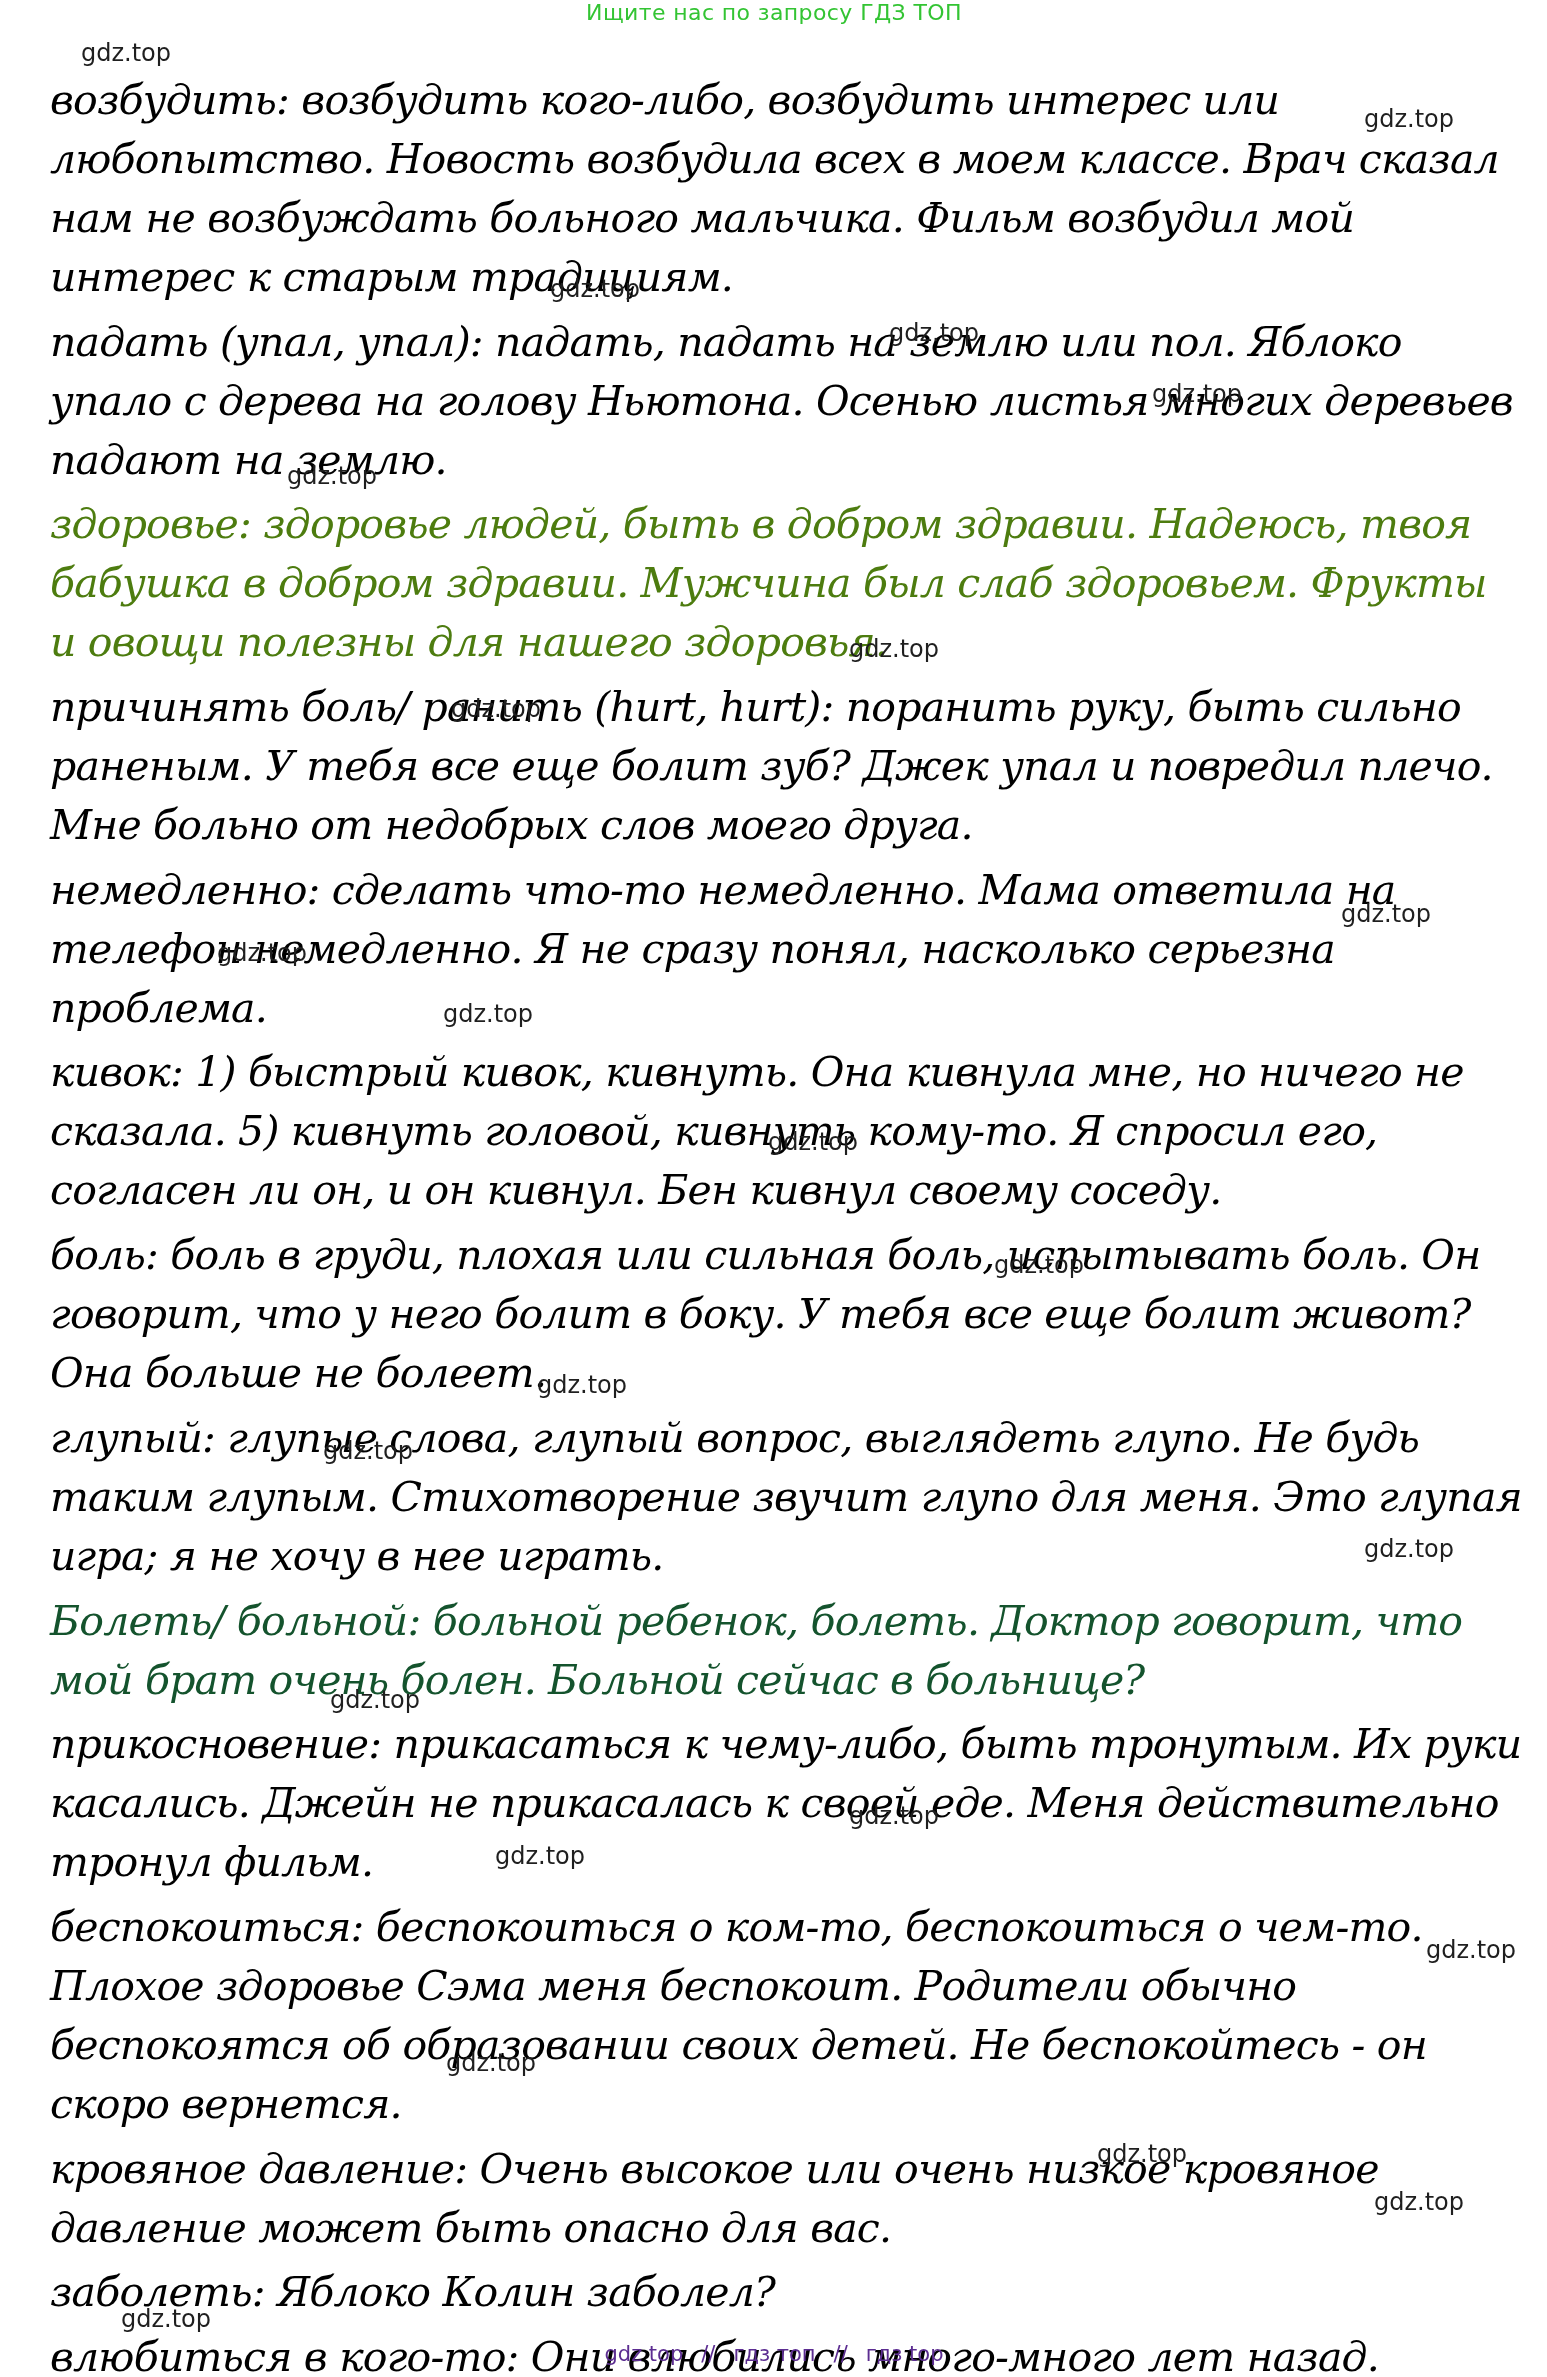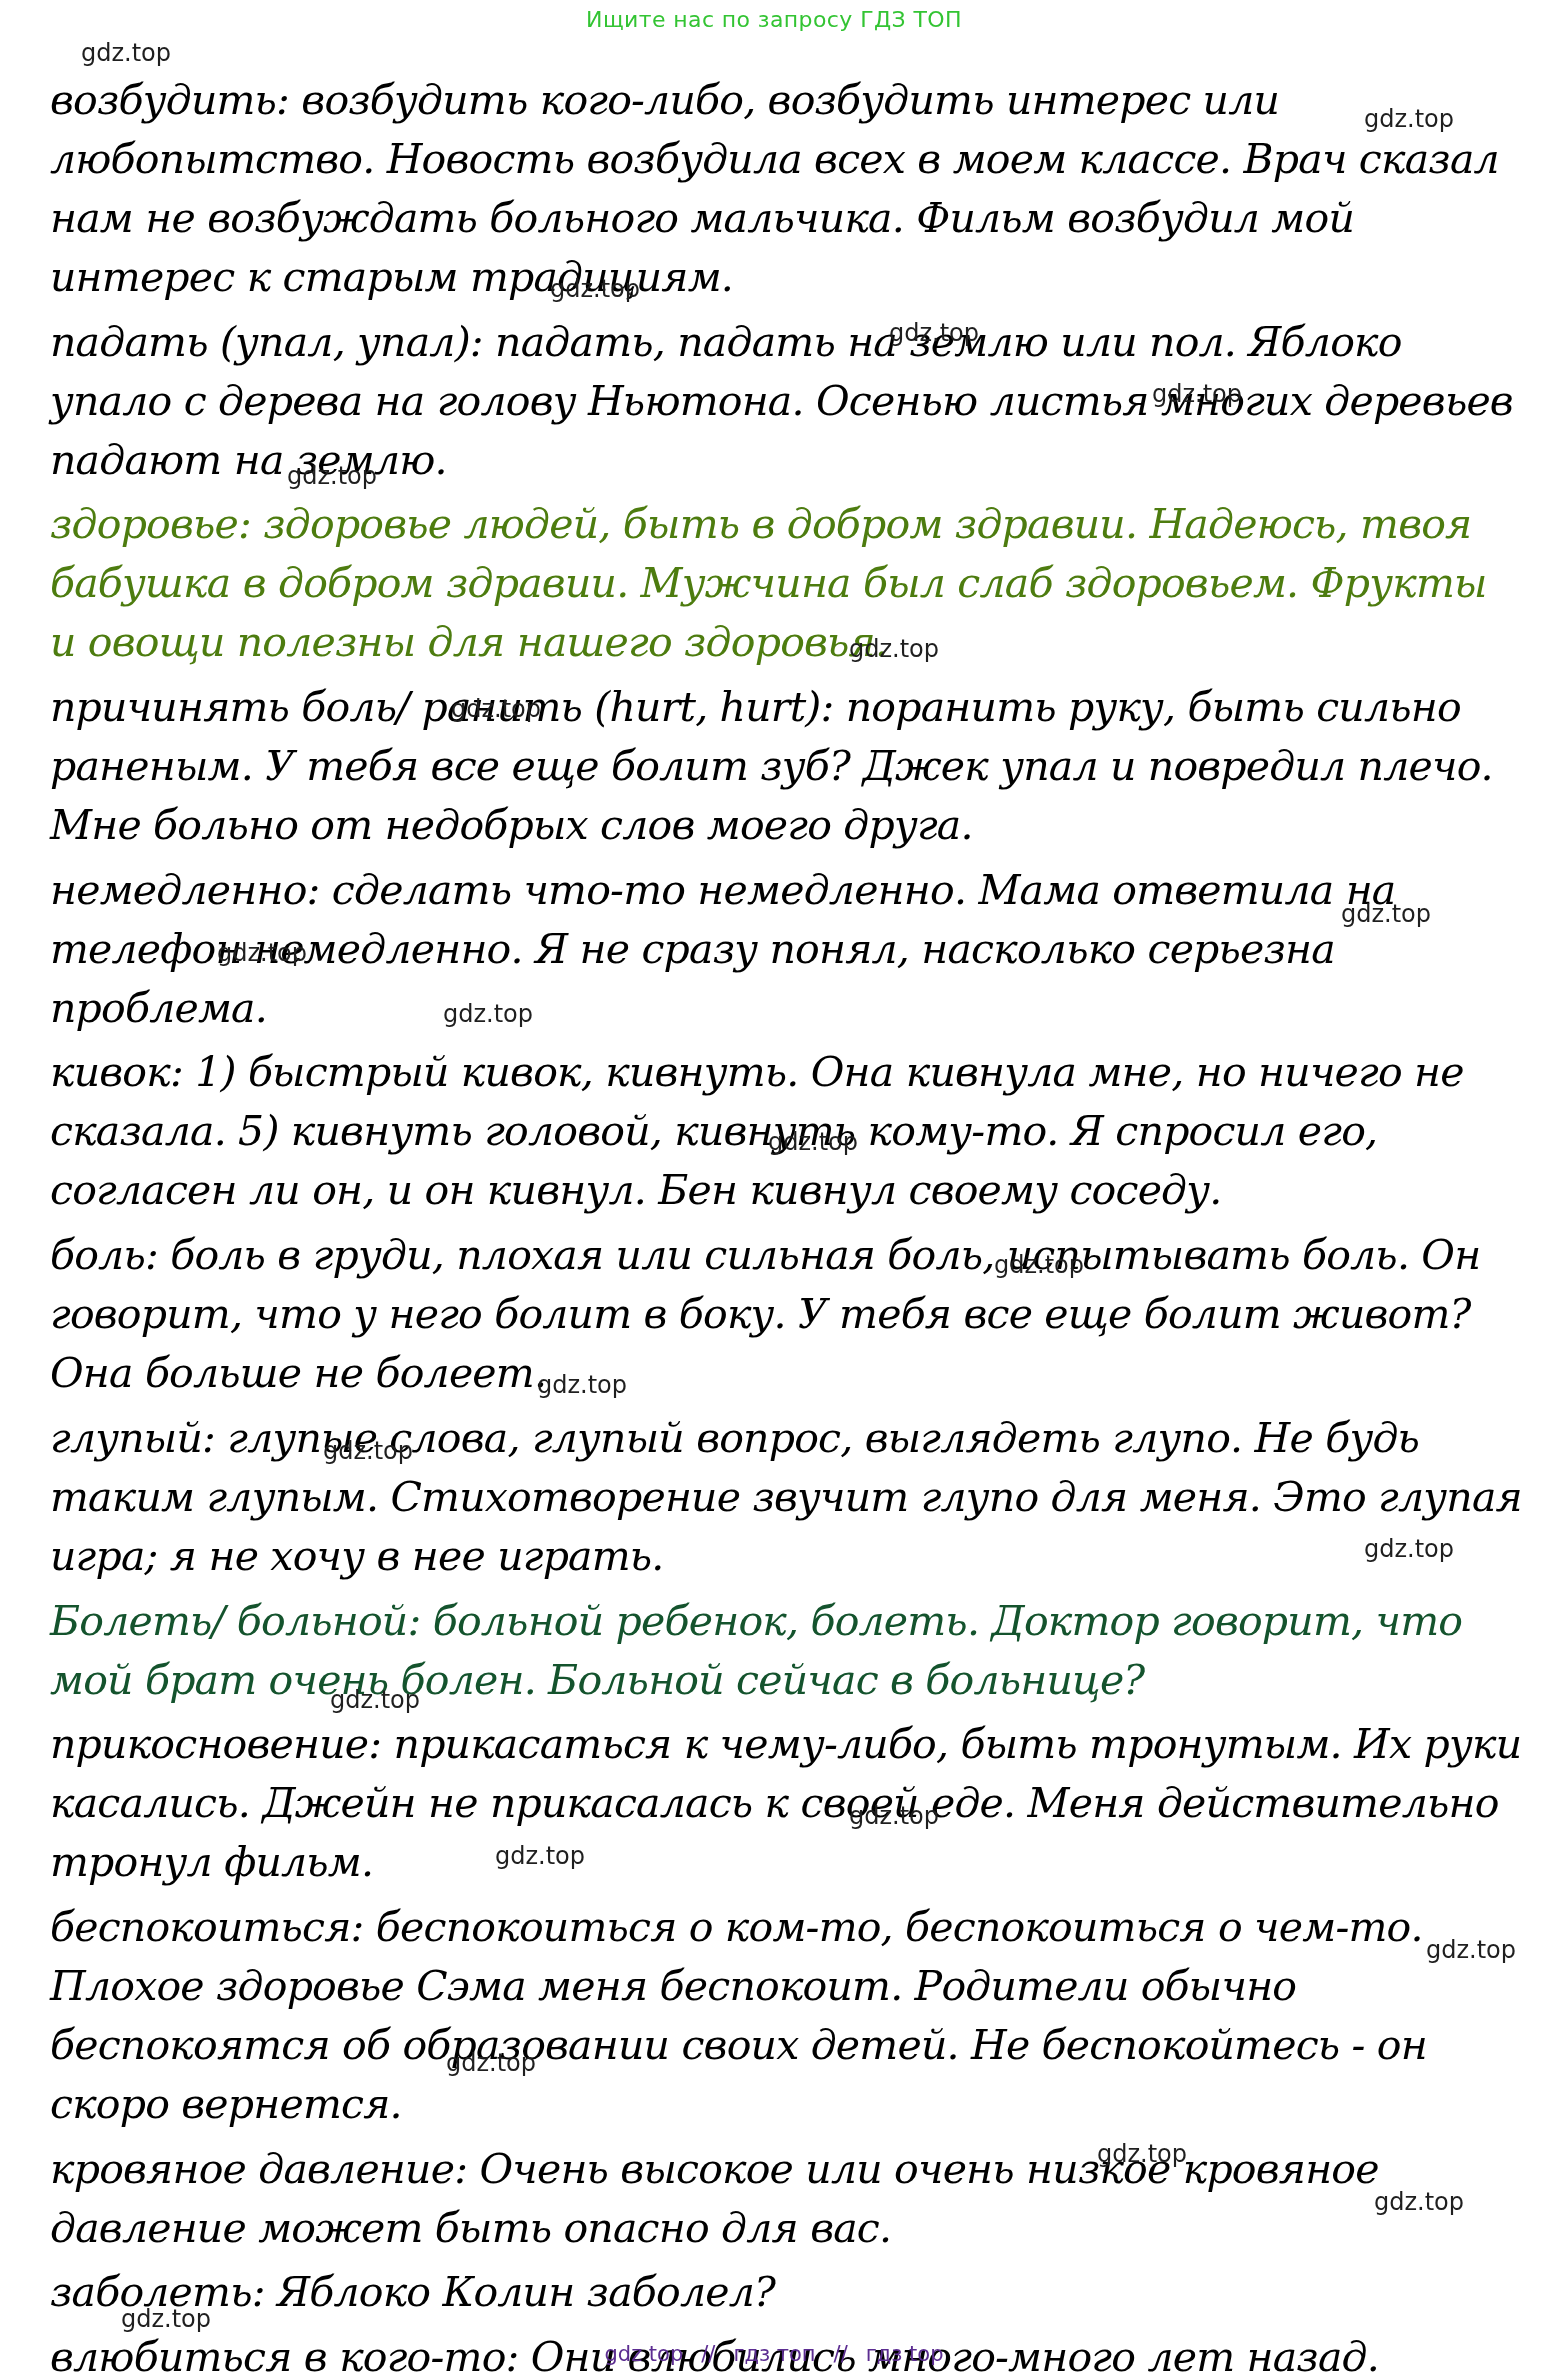--- a/index.html
+++ b/index.html
@@ -9,21 +9,21 @@
   body {
     width: 1548px;
     height: 2377px;
     background: #ffffff;
     position: relative;
     overflow: hidden;
     font-family: "DejaVu Serif", serif;
   }
   .promo {
     position: absolute;
-    top: 7px;
+    top: 0;
     left: 0;
     width: 100%;
     text-align: center;
     font-family: "DejaVu Sans", "Liberation Sans", sans-serif;
     font-size: 22px;
     font-weight: 500;
     letter-spacing: 0.4px;
   }
   .content {
     position: absolute;

